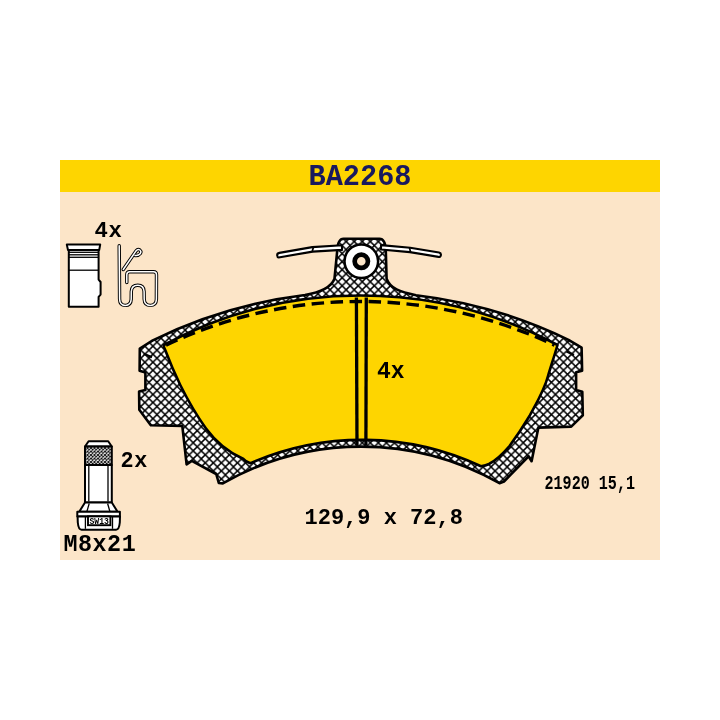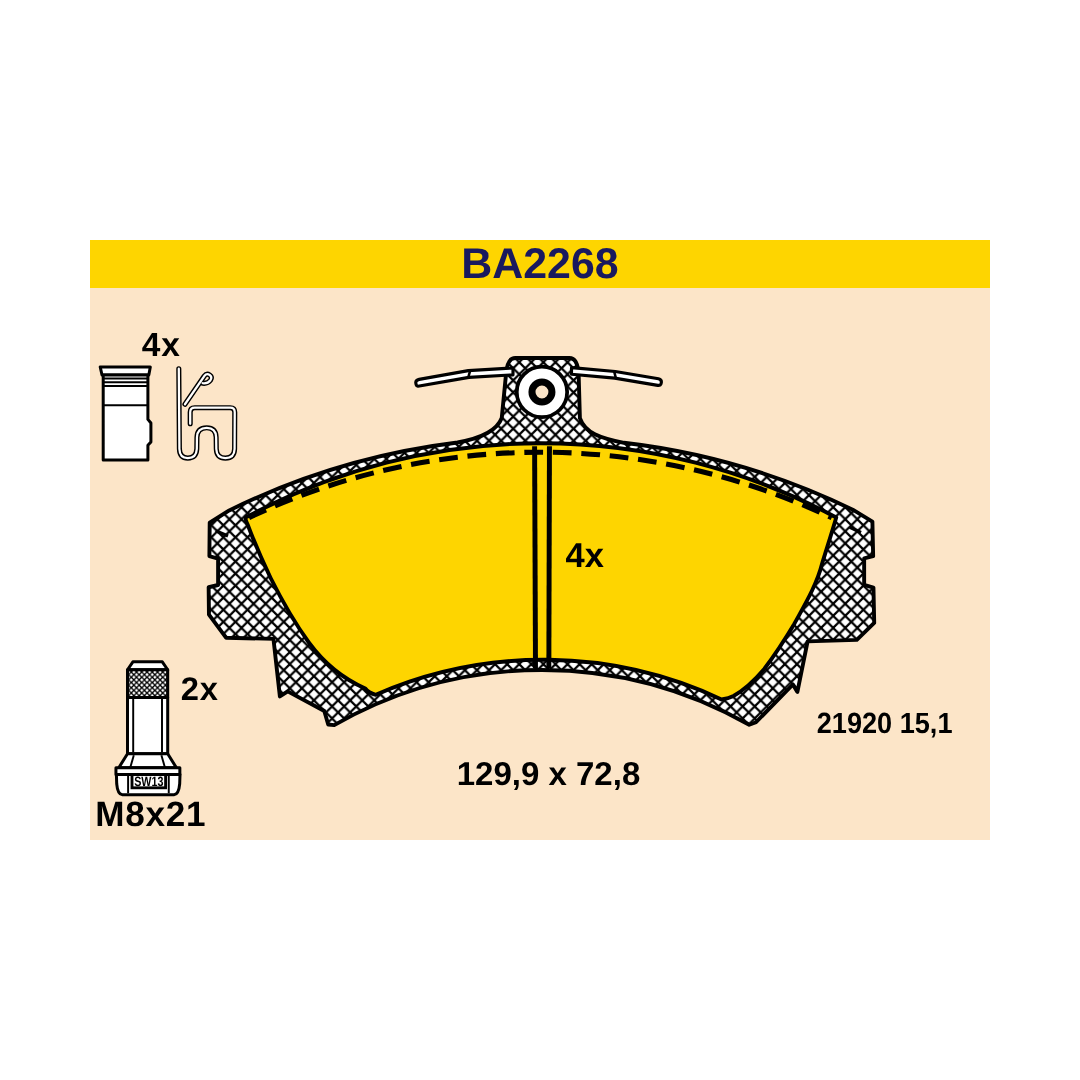--- a/index.html
+++ b/index.html
@@ -1,17 +1,17 @@
 <!DOCTYPE html>
 <html><head>
 <meta charset="utf-8">
 <style>
   html,body{margin:0;padding:0;width:720px;height:720px;background:#ffffff;
     font-family:"Liberation Sans", sans-serif;}
-  .wrap{position:relative;width:720px;height:720px;}
+  .wrap{position:relative;width:720px;height:720px;font-family:Liberation Mono, monospace;}
 </style>
 </head>
 <body>
 <div class="wrap">
 <svg width="720" height="720" viewBox="0 0 720 720">
   <defs>
     <pattern id="xh" width="8.05" height="8.05" patternUnits="userSpaceOnUse">
       <rect width="8.05" height="8.05" fill="#ffffff"></rect>
       <path d="M-1.5,9.55 L9.55,-1.5 M-1.5,-1.5 L9.55,9.55" stroke="#000" stroke-width="1.45" fill="none"></path>
     </pattern>

